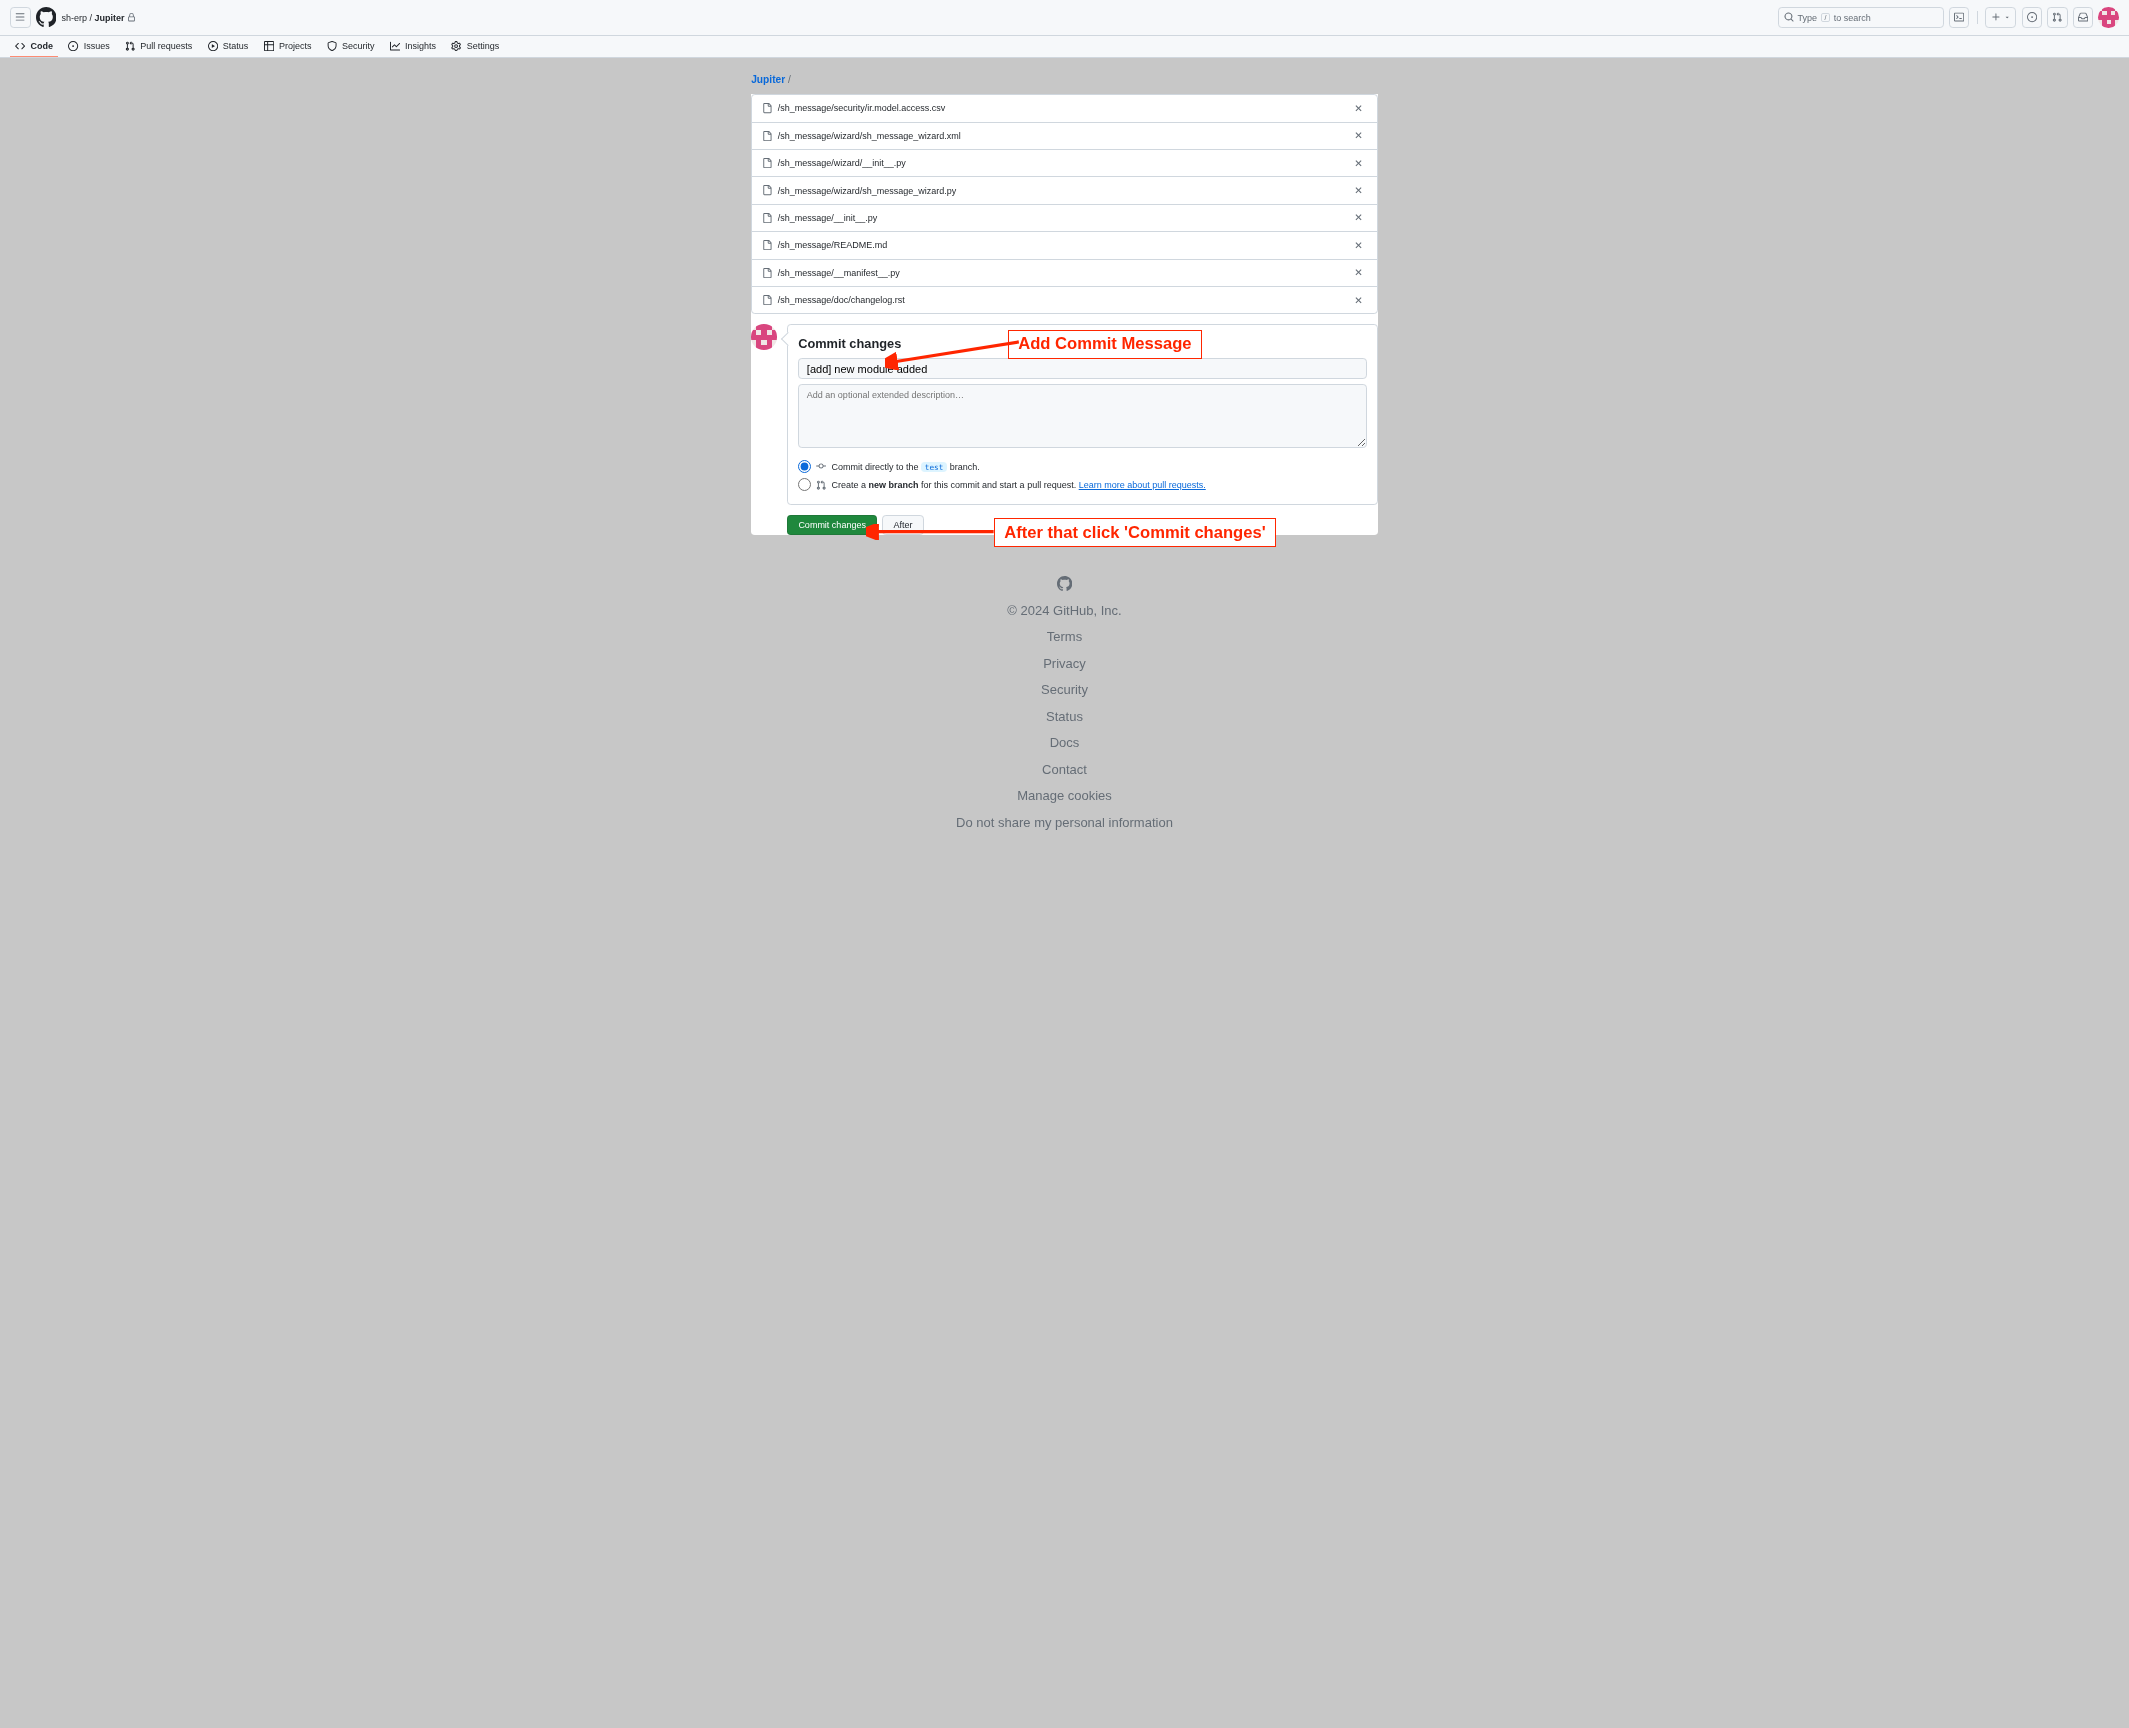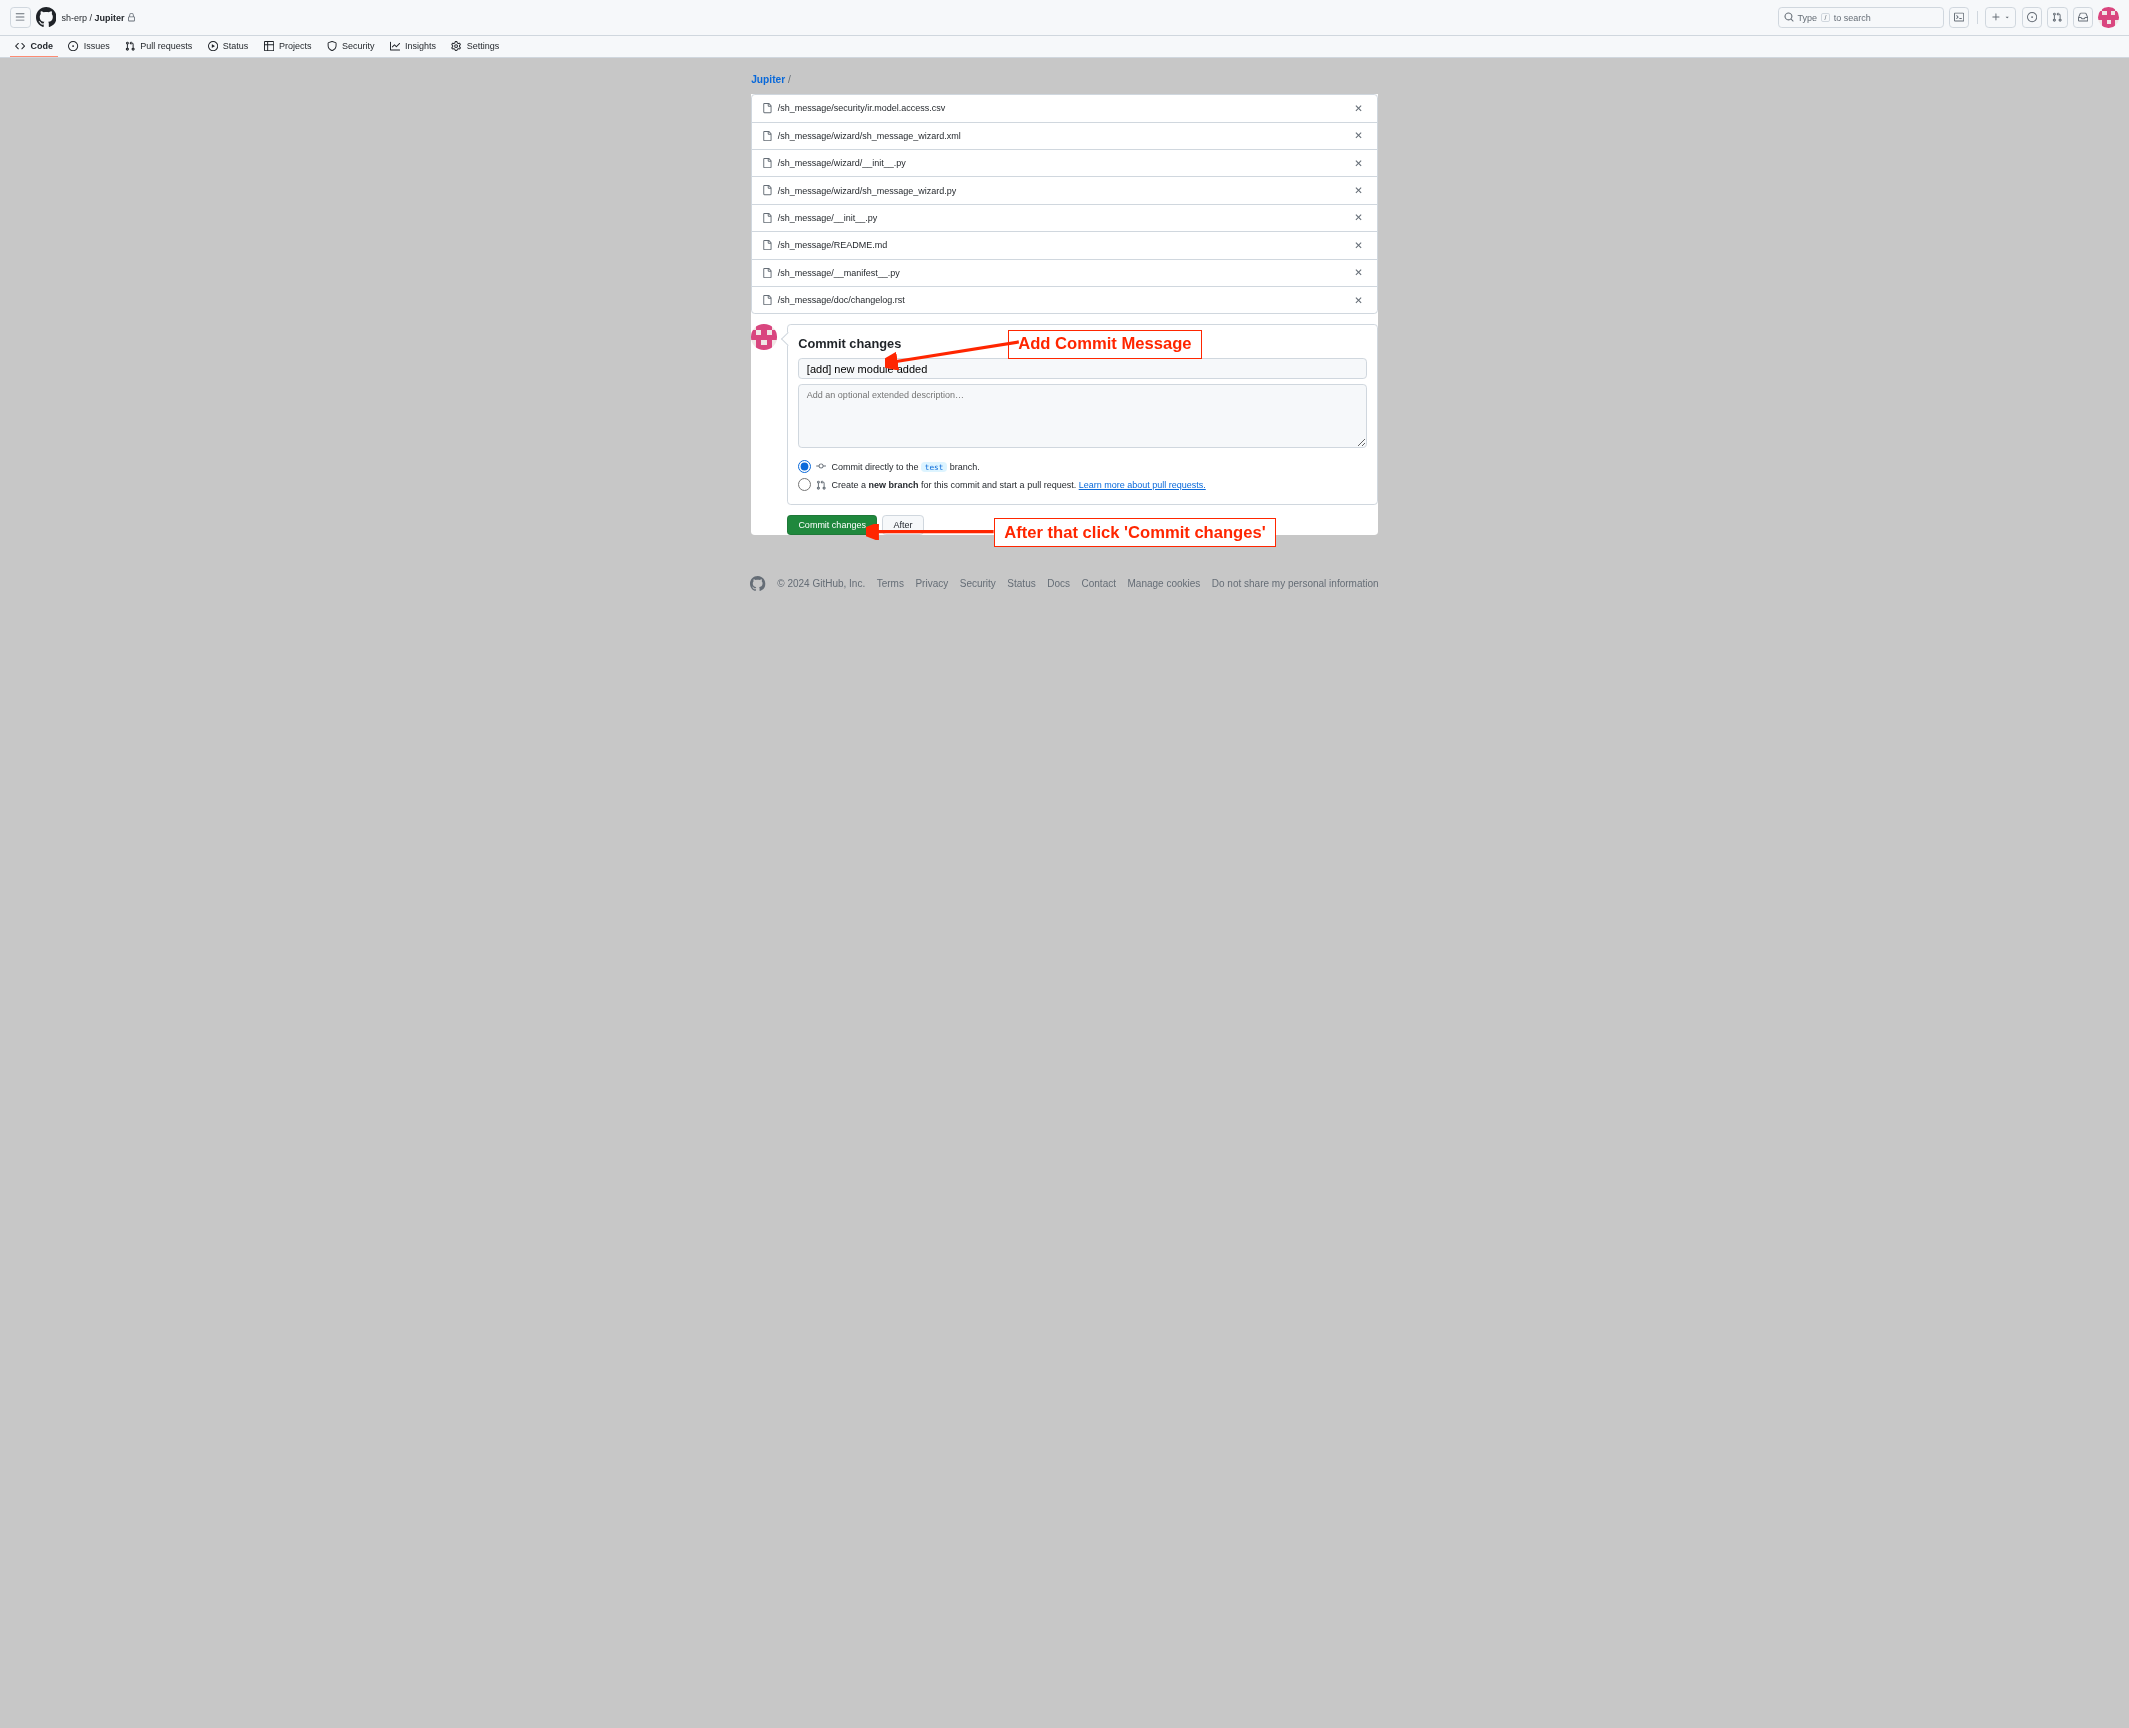--- a/index.html
+++ b/index.html
@@ -64,21 +64,21 @@
     
     .form-actions { margin-top: 10.2px; display: flex; gap: 5.1px; align-items: center; margin-left: 36px;}
     .btn-commit { background: #1f883d; color: #fff; border: 0.6px solid rgba(31,35,40,0.15); border-radius: 3.8px; padding: 3.8px 10.2px; font-size: 9px; font-weight: 500; cursor: pointer; }
     .btn-cancel { background: #f6f8fa; border: 0.6px solid #d0d7de; border-radius: 3.8px; padding: 3.8px 10.2px; font-size: 9px; cursor: pointer; color: #24292f;}
     
     
     .annotation { position: absolute; border: 1.9px solid #ff2600; color: #ff2600; font-weight: 700; font-size: 16.6px; padding: 3.8px 9px; background: #fff; white-space: nowrap; font-family: Arial, sans-serif;}
     .arrow { position: absolute; pointer-events: none; }
     
     
-    .footer { max-width: 647px; margin: 25.6px auto 12.8px; display: flex; align-items: center; justify-content: center; gap: 11.5px; font-size: 10px; color: #656d76; flex-wrap: wrap; }
+    .footer { max-width: 647px; margin: 25.6px auto 12.8px; display: flex; align-items: center; justify-content: center; gap: 11.5px; font-size: 13px; color: #656d76; flex-wrap: wrap; flex-direction: column; }
     .footer a { color: #656d76; text-decoration: none; }
     .footer .gh-mark { color: #656d76; }
     
     .pixel-avatar { display: grid; grid-template-columns: repeat(5, 1fr); width: 100%; height: 100%; }
     .pixel-avatar > div.on { background: #d9467f; }
     .pixel-avatar > div.off { background: #f0e6e6; }
     
     svg { display: block; }
   </style>
 </head>

